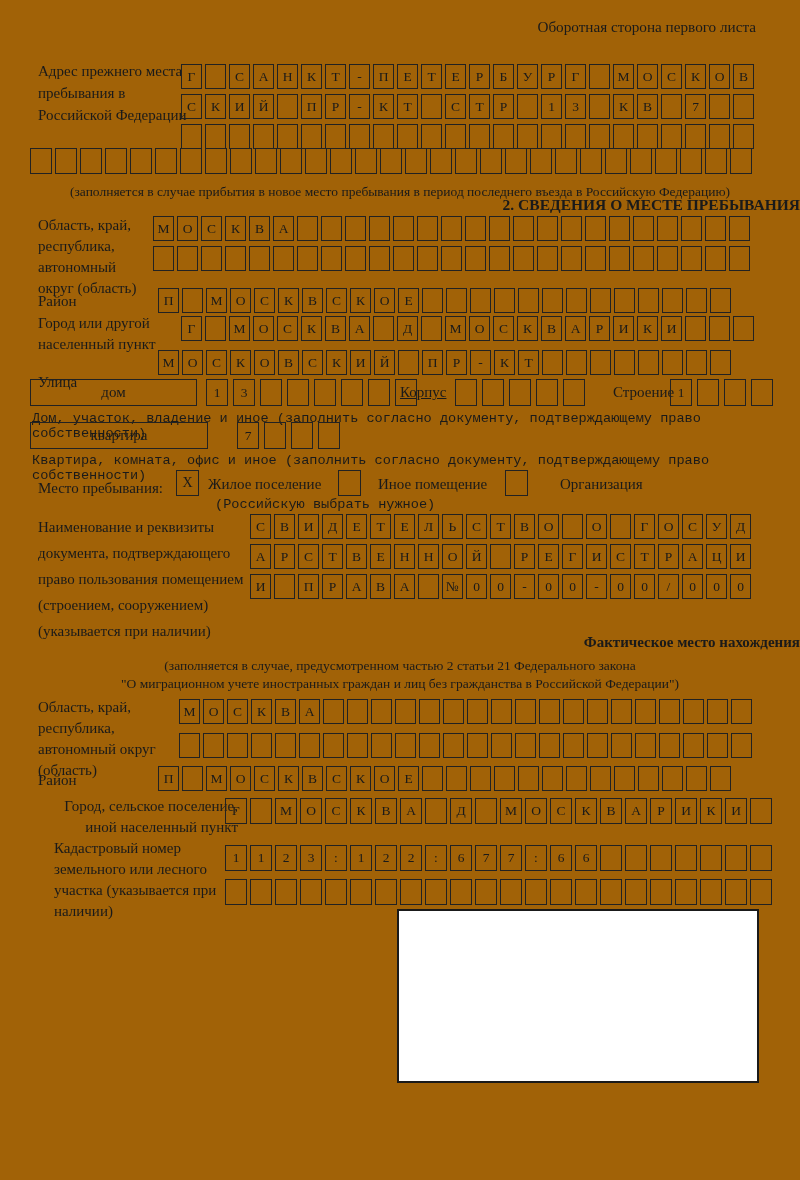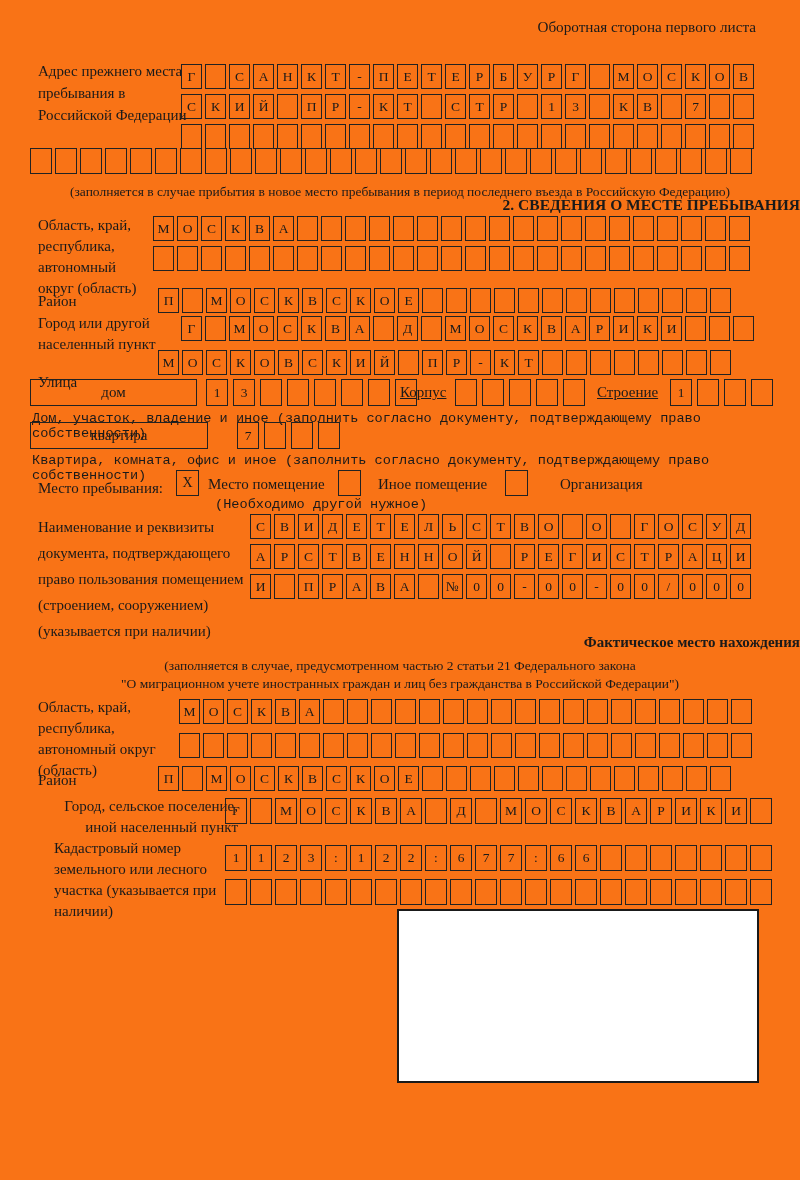--- a/index.html
+++ b/index.html
@@ -1,16 +1,16 @@
 <!DOCTYPE html>
 <html><head>
 <meta charset="utf-8">
 <style>
   html,body{margin:0;padding:0;background:#888;}
-  #page{position:relative;width:800px;height:1180px;background:#f97316;overflow:hidden;
+  #page{position:relative;width:800px;height:1180px;background:#a16207;overflow:hidden;
         font-family:"Liberation Serif","DejaVu Serif",serif;color:#1a1a1a;}
   .abs{position:absolute;}
   .lbl{font-size:15px;line-height:21px;}
   .cap{font-size:13.5px;text-align:center;}
   .capl{font-size:13.6px;font-family:Liberation Mono, monospace;}
   .ttl{font-size:15.5px;font-weight:bold;text-align:right;}
   .cells{display:flex;}
   .cell{flex:0 0 auto;box-sizing:border-box;width:21px;height:25px;border:1.5px solid #222;
         margin-right:3px;display:flex;align-items:center;justify-content:center;
         font-size:13.5px;line-height:1;}
@@ -295,46 +295,46 @@
       <span class="cell"></span>
     </div>
   <div class="abs lbl" style="left:400px;top:382px;text-decoration:underline;">Корпус</div>
   <div class="abs cells p27" style="left:455px;top:379px;">
       <span class="cell"></span>
       <span class="cell"></span>
       <span class="cell"></span>
       <span class="cell"></span>
       <span class="cell"></span>
     </div>
-  <div class="abs lbl" style="left:597px;top:382px;text-decoration:underline;">Строение</div>
+  <div class="abs lbl" style="left:613px;top:382px;">Строение</div>
   <div class="abs cells p27" style="left:670px;top:379px;">
       <span class="cell">1</span>
       <span class="cell"></span>
       <span class="cell"></span>
       <span class="cell"></span>
     </div>
   <div class="abs capl" style="left:32px;top:411px;">Дом, участок, владение и иное (заполнить согласно документу, подтверждающему право собственности)</div>
 
   <div class="abs widebox" style="left:30px;top:422px;width:178px;">квартира</div>
   <div class="abs cells p27" style="left:237px;top:422px;">
       <span class="cell">7</span>
       <span class="cell"></span>
       <span class="cell"></span>
       <span class="cell"></span>
     </div>
   <div class="abs capl" style="left:32px;top:453px;">Квартира, комната, офис и иное (заполнить согласно документу, подтверждающему право собственности)</div>
 
   <div class="abs lbl" style="left:38px;top:478px;">Место пребывания:</div>
   <div class="abs chk" style="left:176px;top:470px;">X</div>
-  <div class="abs lbl" style="left:208px;top:474px;">Место помещение</div>
+  <div class="abs lbl" style="left:208px;top:474px;">Жилое поселение</div>
   <div class="abs chk" style="left:338px;top:470px;"></div>
   <div class="abs lbl" style="left:378px;top:474px;">Иное помещение</div>
   <div class="abs chk" style="left:505px;top:470px;"></div>
   <div class="abs lbl" style="left:560px;top:474px;">Организация</div>
-  <div class="abs capl" style="left:215px;top:497px;">(Необходимо другой нужное)</div>
+  <div class="abs capl" style="left:215px;top:497px;">(Российскую выбрать нужное)</div>
 
   <div class="abs lbl" style="left:38px;top:514px;width:212px;line-height:26px;">Наименование и реквизиты документа, подтверждающего право пользования помещением (строением, сооружением) (указывается при наличии)</div>
   <div class="abs cells" style="left:250px;top:514px;">
       <span class="cell">С</span>
       <span class="cell">В</span>
       <span class="cell">И</span>
       <span class="cell">Д</span>
       <span class="cell">Е</span>
       <span class="cell">Т</span>
       <span class="cell">Е</span>

